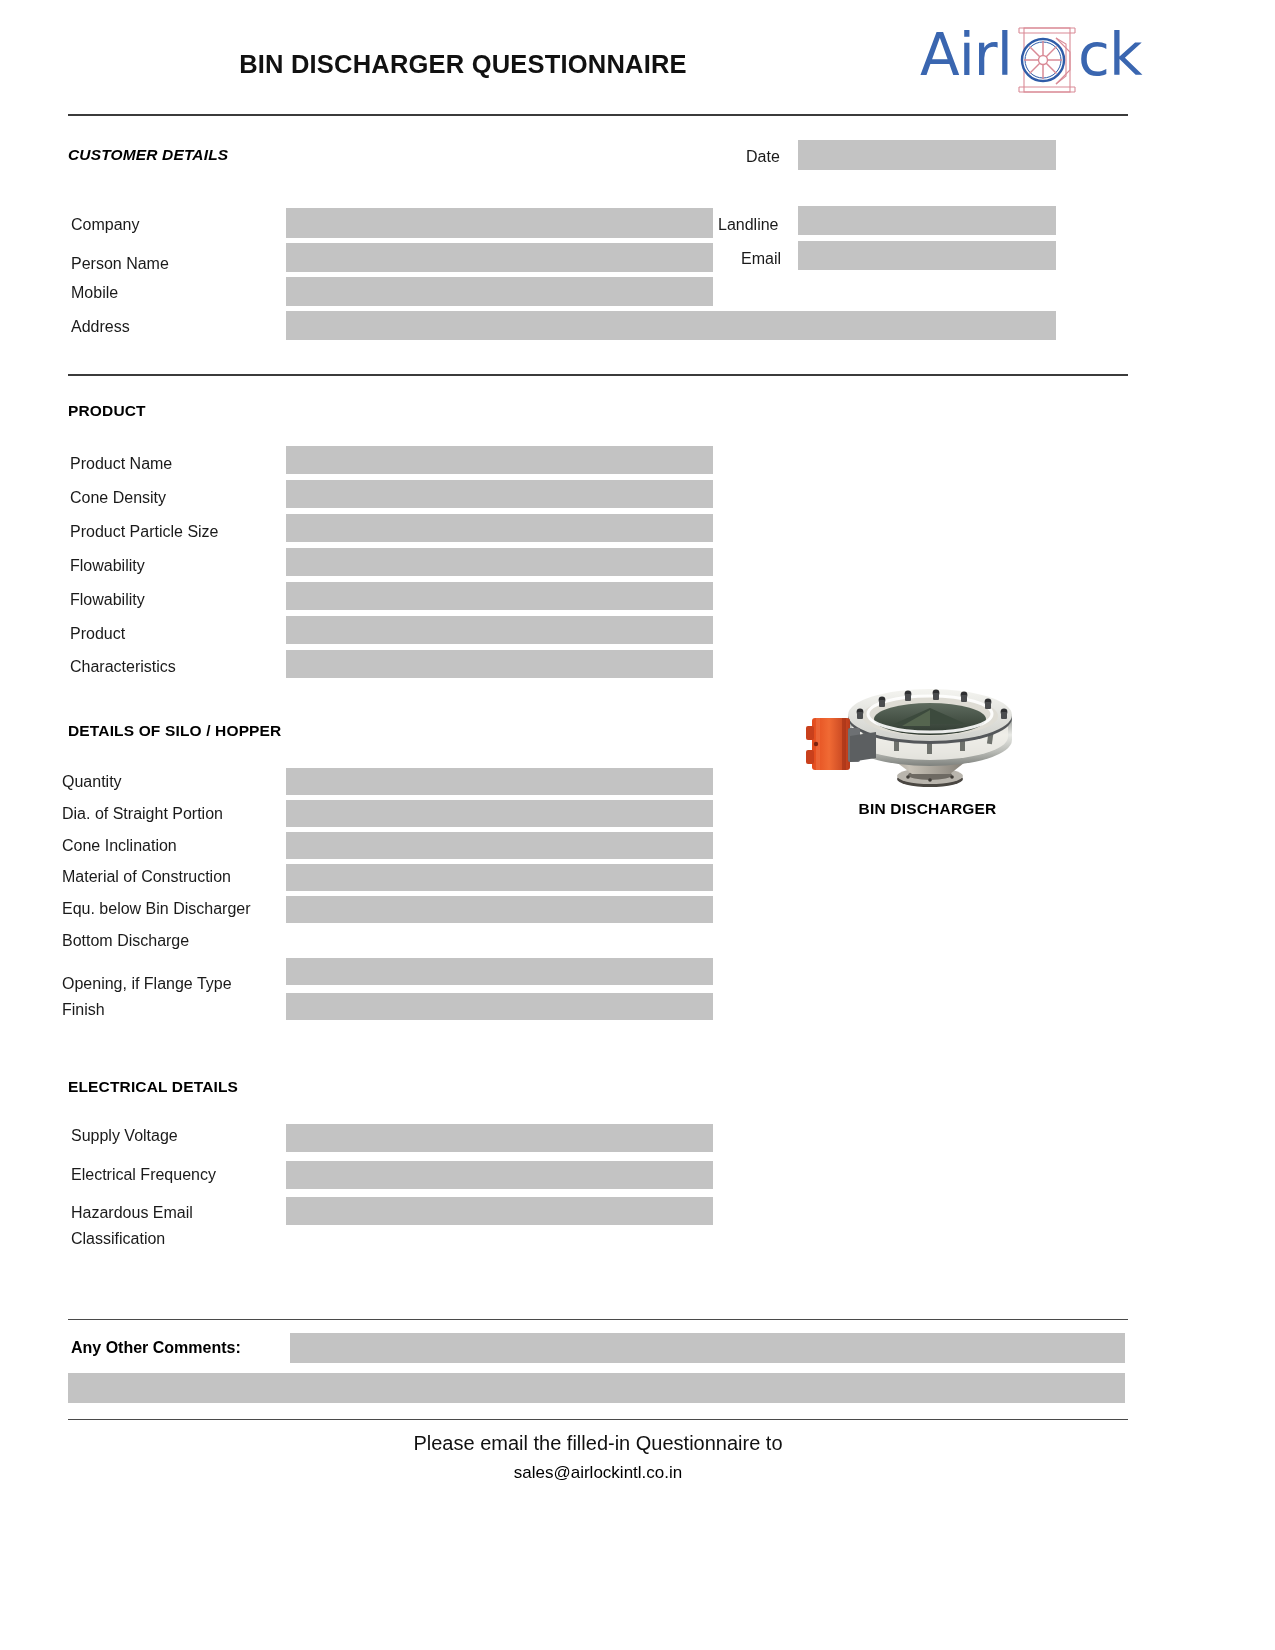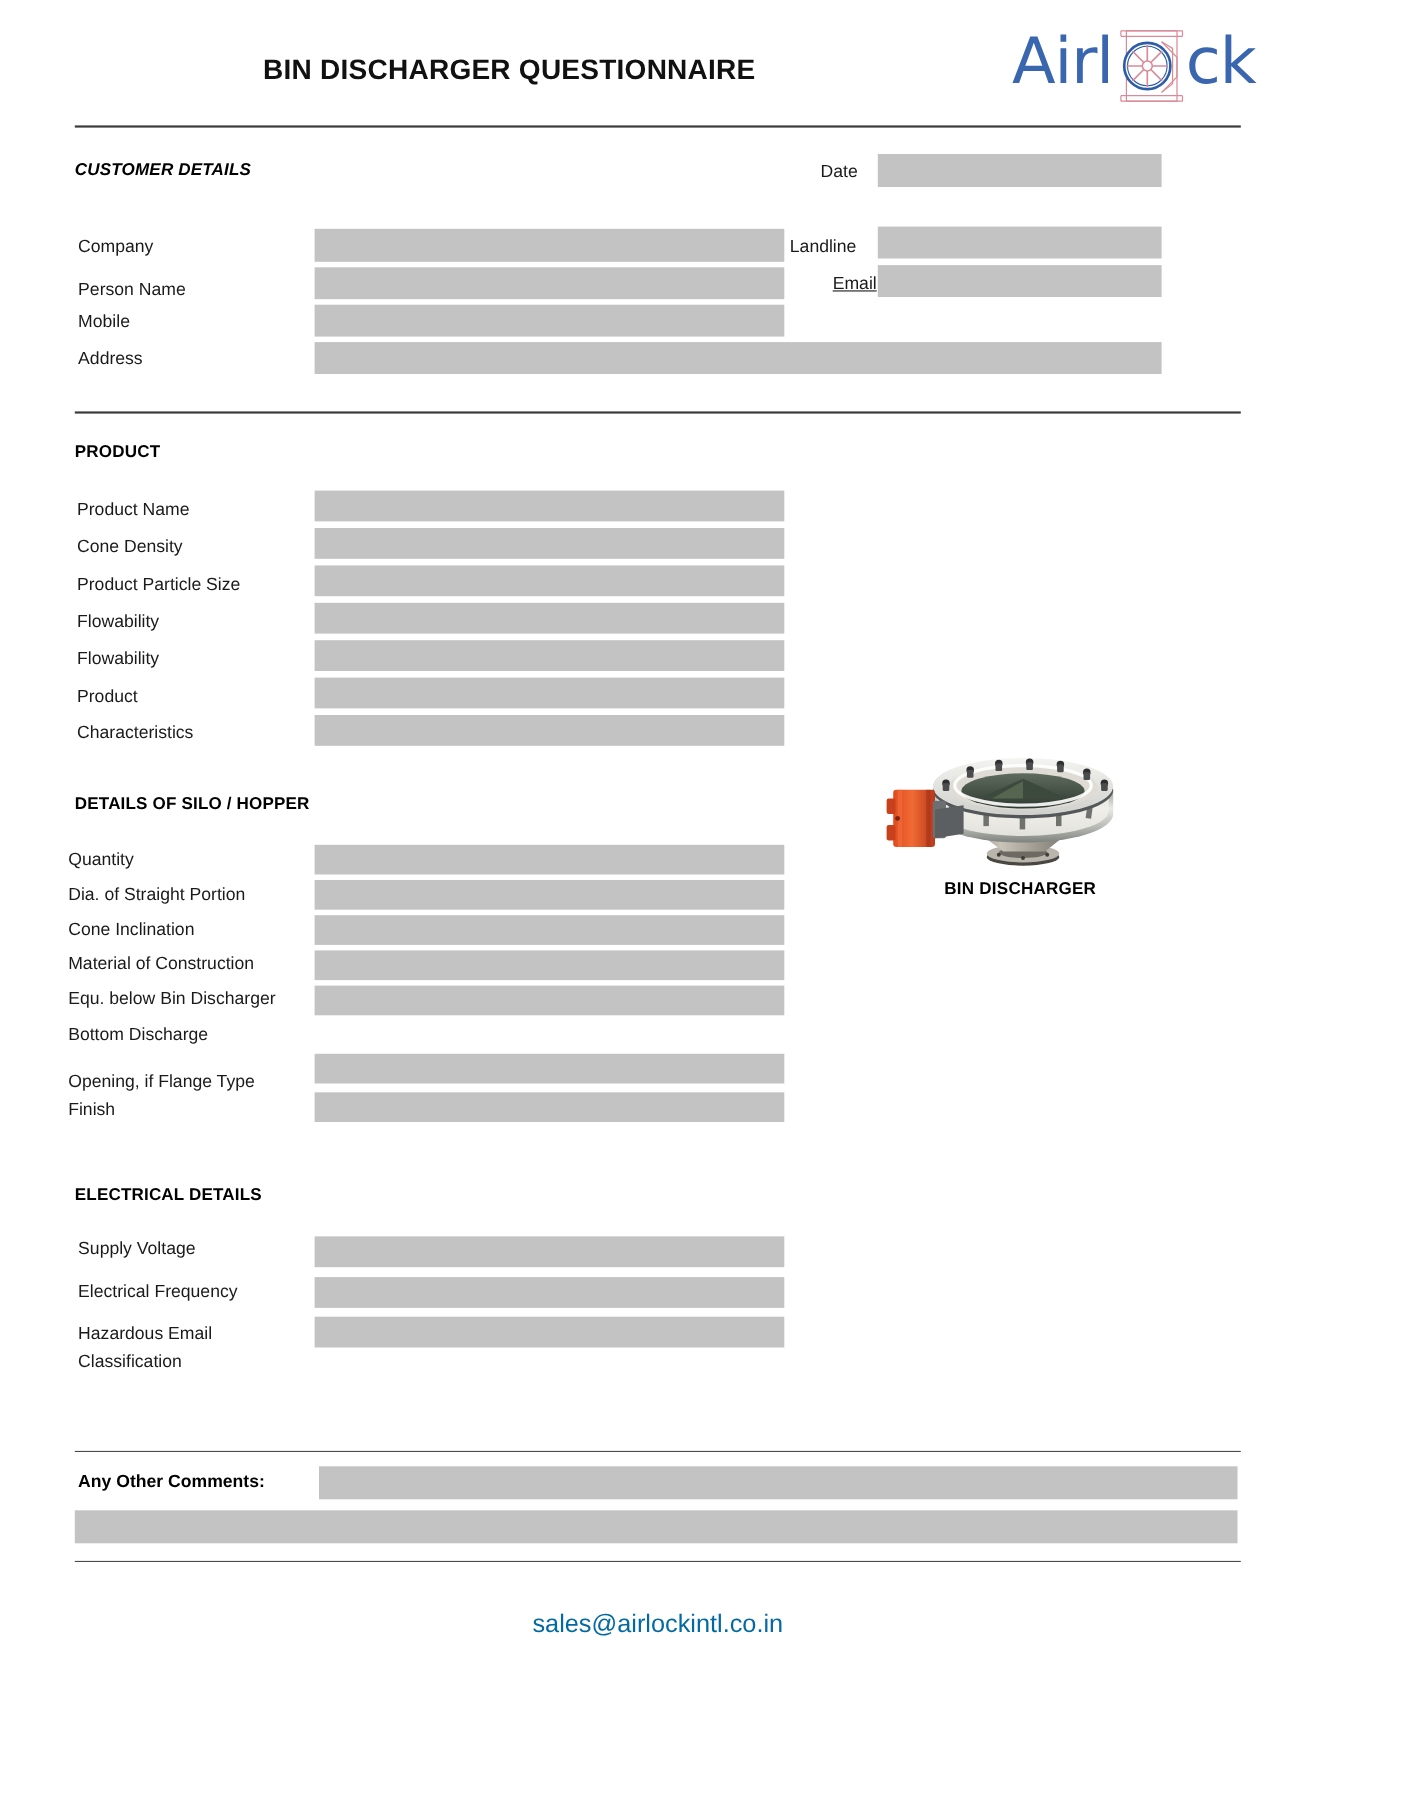--- a/index.html
+++ b/index.html
@@ -120,22 +120,22 @@
     text-align: center;
     font-size: 20px;
     color: #111;
     font-family: "Liberation Sans", sans-serif;
   }
   .footer-line2 {
     position: absolute;
     left: 68px; top: 1463px;
     width: 1060px;
     text-align: center;
-    font-size: 23px;
-    color: #0369a1;
+    font-size: 17px;
+    color: #000000;
     font-family: "Liberation Sans", sans-serif;
   }
   .comments-label {
     position: absolute;
     font-size: 16px;
     font-weight: bold;
     white-space: nowrap;
   }
 </style>
 </head>
@@ -197,21 +197,21 @@
 
   <div class="fld-label" style="left:71px; top:283px;">Mobile</div>
   <div class="fld-box" style="left:286px; top:277px; width:427px; height:29px;"></div>
 
   <div class="fld-label" style="left:71px; top:317px;">Address</div>
   <div class="fld-box" style="left:286px; top:311px; width:770px; height:29px;"></div>
 
   <div class="fld-label" style="left:718px; top:215px;">Landline</div>
   <div class="fld-box" style="left:798px; top:206px; width:258px; height:29px;"></div>
 
-  <div class="fld-label" style="left:757px; top:249px;text-decoration:underline;">Email</div>
+  <div class="fld-label" style="left:741px; top:249px;">Email</div>
   <div class="fld-box" style="left:798px; top:241px; width:258px; height:29px;"></div>
 
   <div class="rule-thick" style="top:374px;"></div>
 
   <div class="section-title" style="left:68px; top:402px;">PRODUCT</div>
 
   <div class="fld-label" style="left:70px; top:454px;">Product Name</div>
   <div class="fld-box" style="left:286px; top:446px; width:427px; height:28px;"></div>
 
   <div class="fld-label" style="left:70px; top:488px;">Cone Density</div>
@@ -368,15 +368,16 @@
   <div class="fld-box" style="left:286px; top:1197px; width:427px; height:28px;"></div>
 
   <div class="rule-thin" style="top:1319px;"></div>
 
   <div class="comments-label" style="left:71px; top:1339px;">Any Other Comments:</div>
   <div class="fld-box" style="left:290px; top:1333px; width:835px; height:30px;"></div>
   <div class="fld-box" style="left:68px; top:1373px; width:1057px; height:30px;"></div>
 
   <div class="rule-thin" style="top:1419px;"></div>
 
+  <div class="footer-line1">Please email the filled-in Questionnaire to</div>
   <div class="footer-line2">sales@airlockintl.co.in</div>
 
 </div>
 
 </body></html>

